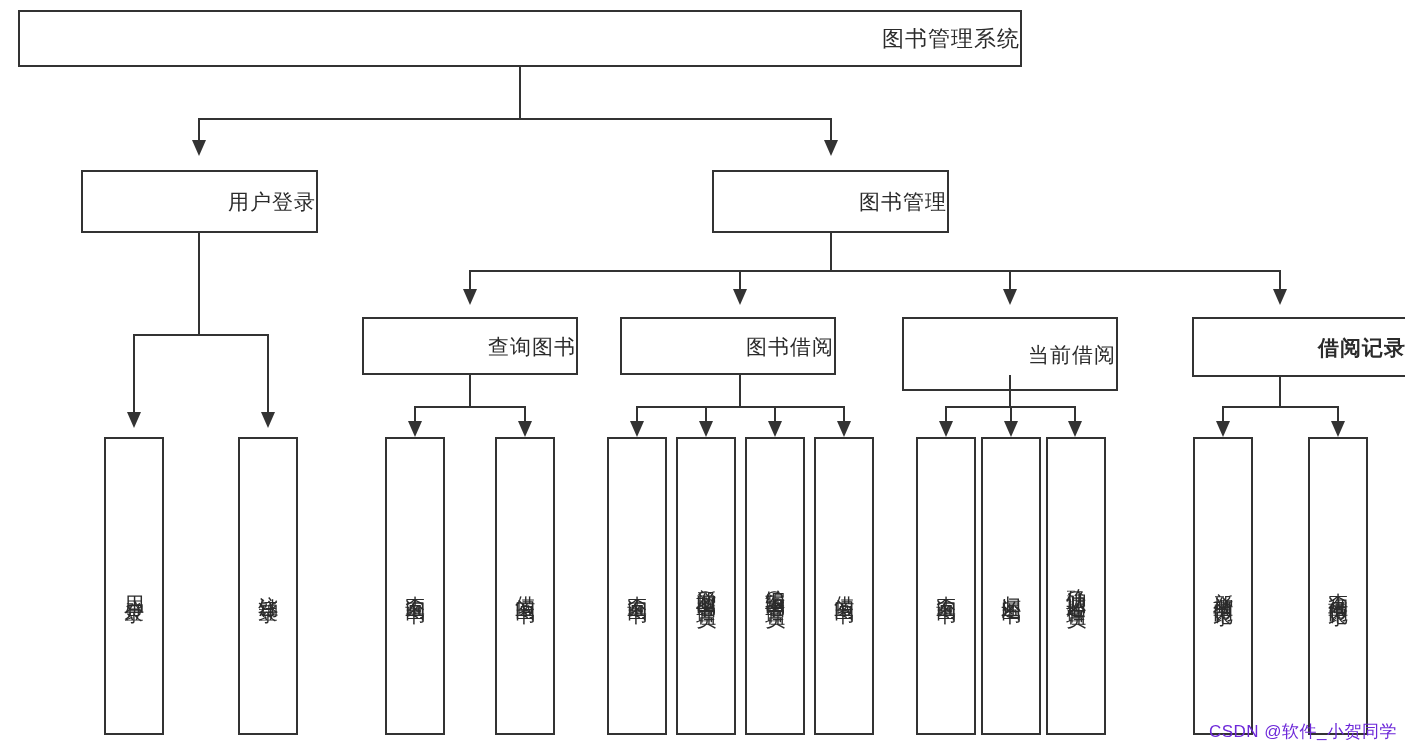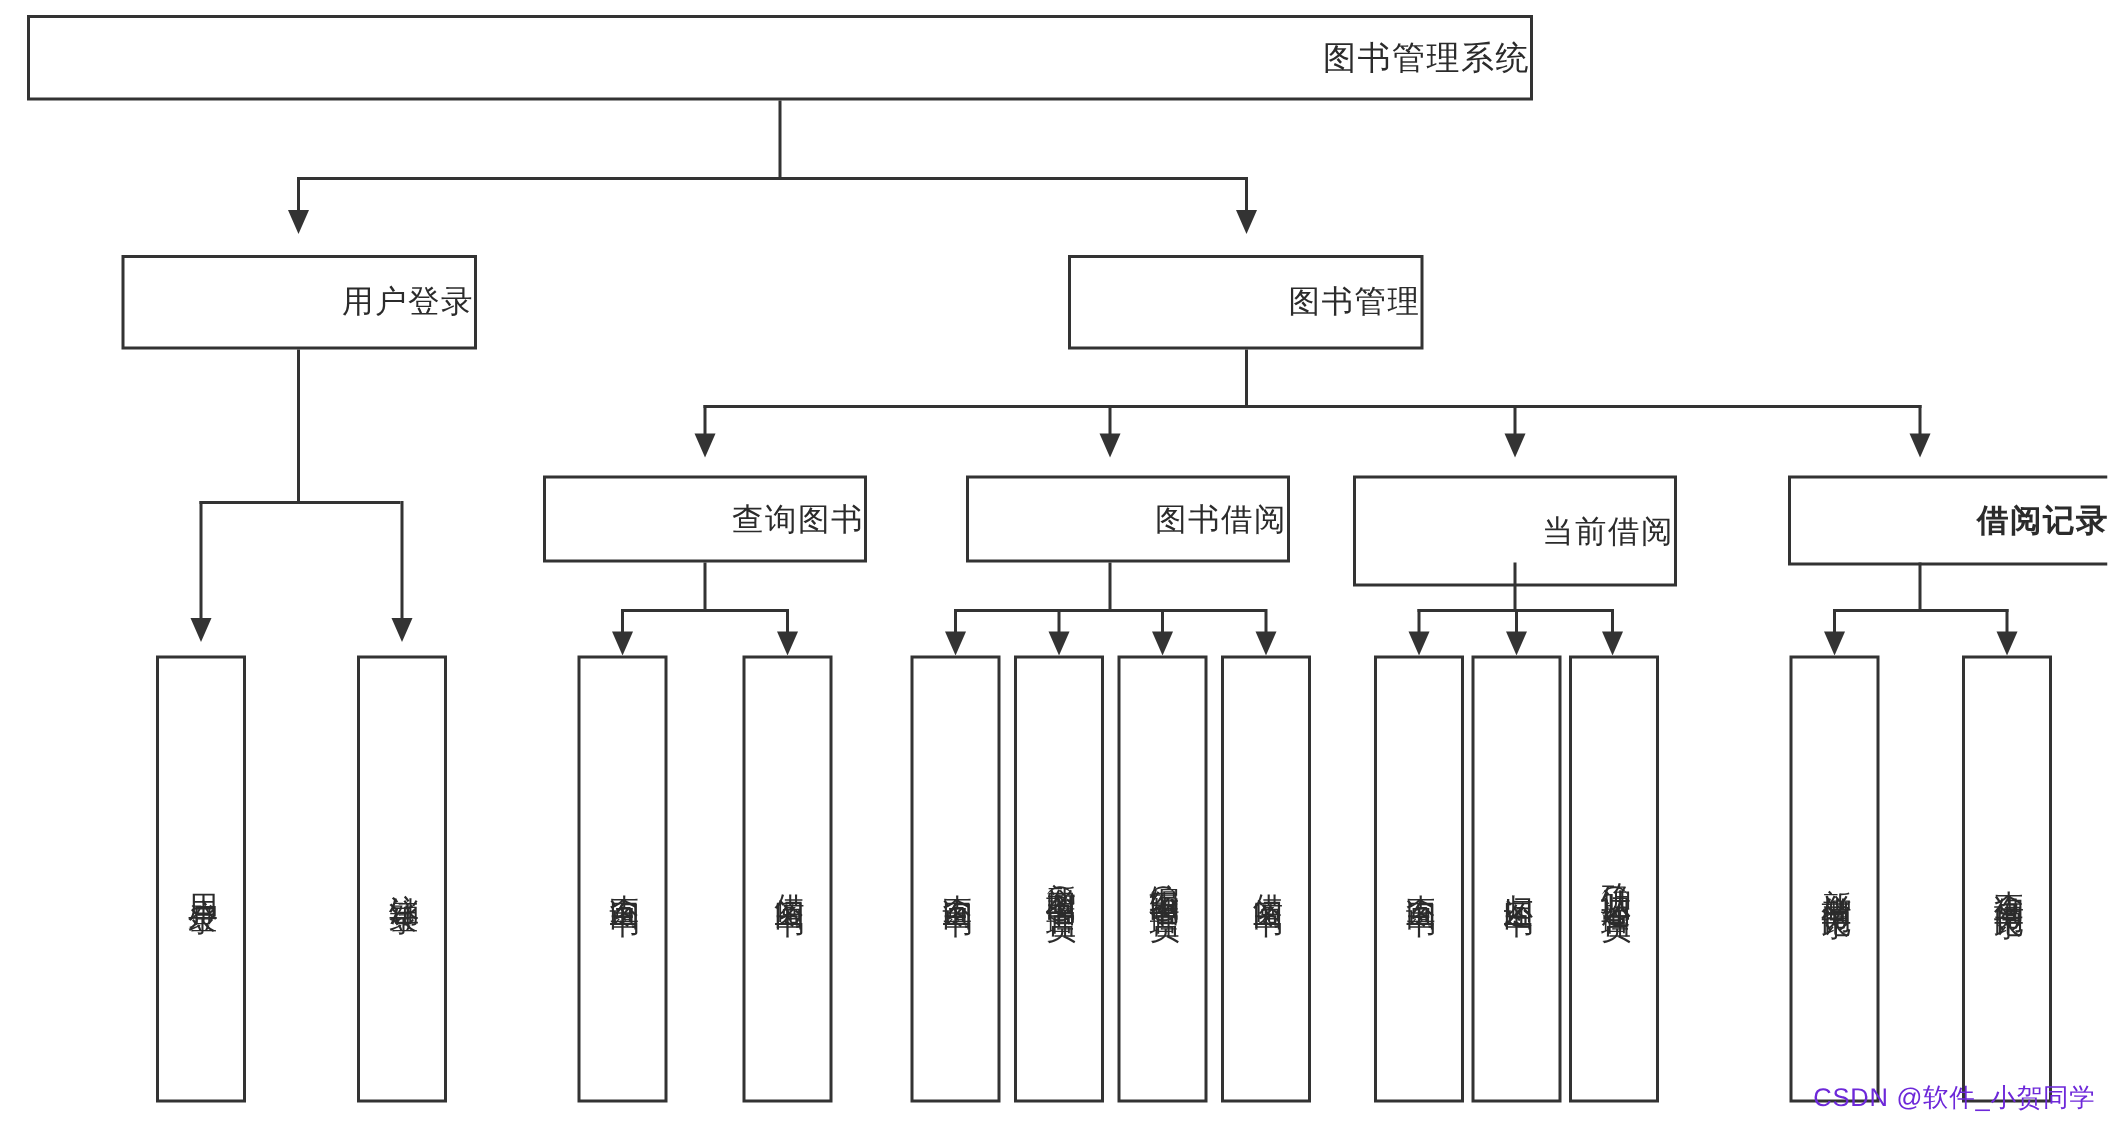--- a/index.html
+++ b/index.html
@@ -116,21 +116,21 @@
   <div class="ln v" style="left:739px; top:270px; width:2px; height:22px;"></div>
   <div class="arrow" style="left:733px; top:289px;"></div>
   <div class="ln v" style="left:1009px; top:270px; width:2px; height:22px;"></div>
   <div class="arrow" style="left:1003px; top:289px;"></div>
   <div class="ln v" style="left:1279px; top:270px; width:2px; height:22px;"></div>
   <div class="arrow" style="left:1273px; top:289px;"></div>
 
   <div class="box h" style="left:362px; top:317px; width:216px; height:58px;">
     <span>查询图书</span>
   </div>
-  <div class="box h" style="left:644px; top:317px; width:216px; height:58px;">
+  <div class="box h" style="left:620px; top:317px; width:216px; height:58px;">
     <span>图书借阅</span>
   </div>
   <div class="box h" style="left:902px; top:317px; width:216px; height:74px;">
     <span>当前借阅</span>
   </div>
   <div class="box h" style="left:1192px; top:317px; width:216px; height:60px;font-weight:bold;">
     <span>借阅记录</span>
   </div>
 
   <div class="ln v" style="left:469px; top:375px; width:2px; height:32px;"></div>

